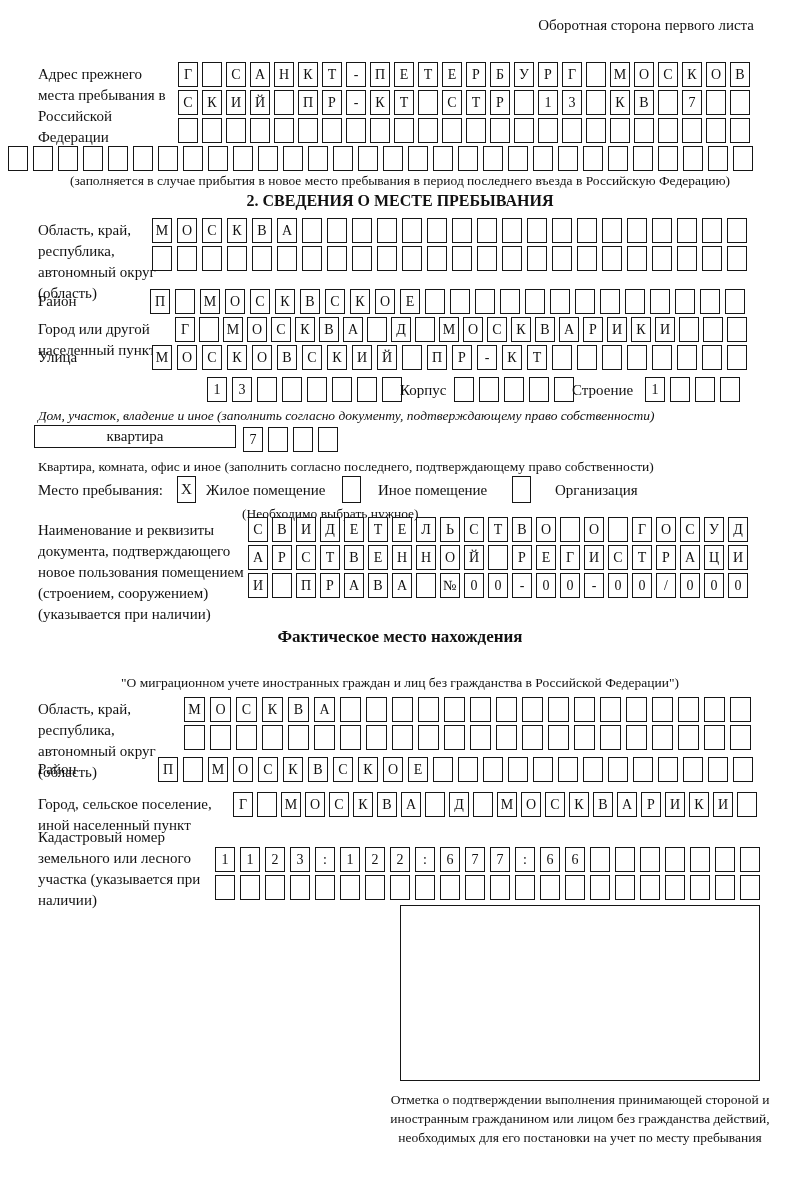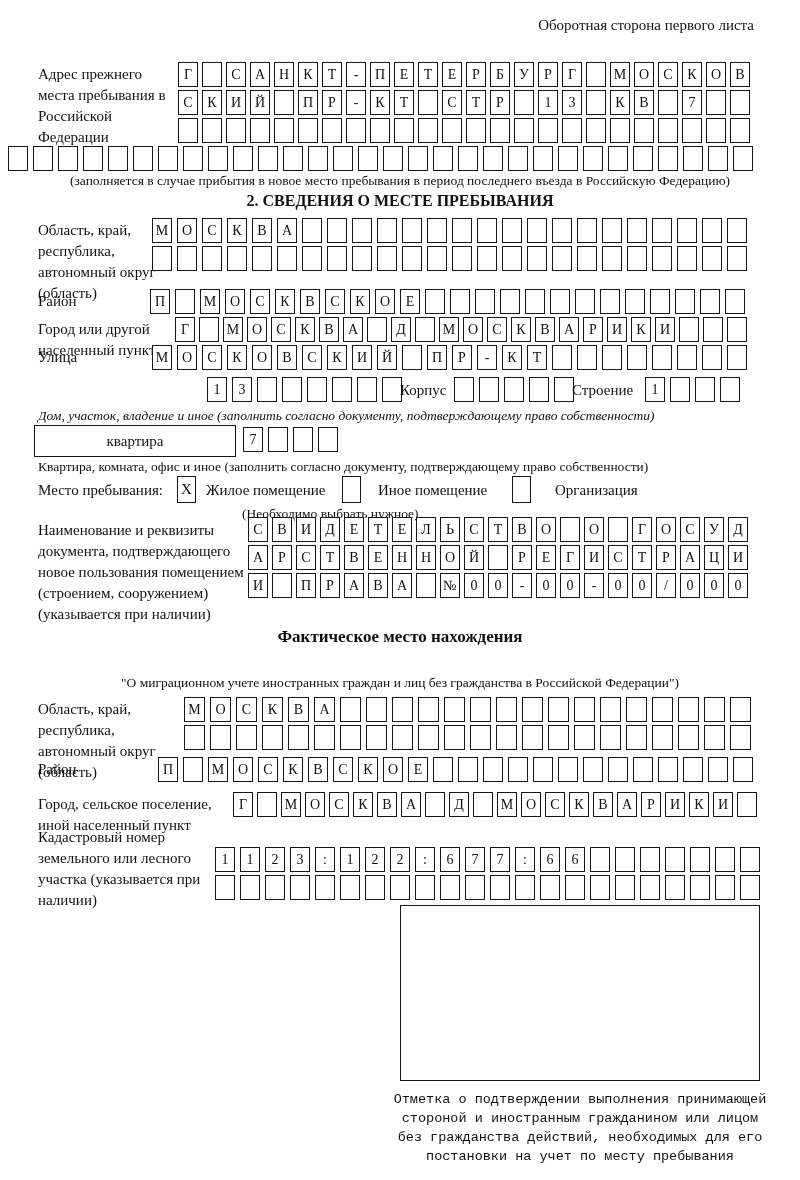--- a/index.html
+++ b/index.html
@@ -30,21 +30,21 @@
     font-size:15px;background:#fff;
   }
   .checkbox{
     position:absolute;width:19px;height:27px;border:1.6px solid #161616;
     box-sizing:border-box;display:flex;align-items:center;justify-content:center;
     font-size:15px;background:#fff;
   }
   .stamp-box{
     position:absolute;border:1.8px solid #161616;box-sizing:border-box;background:#fff;
   }
-  .stamp-cap{font-size:13.5px;line-height:19px;text-align:center;font-family:Liberation Mono, monospace;}
+  .stamp-cap{font-size:13.5px;line-height:19px;text-align:center;}
 </style>
 </head>
 <body>
 
 <div class="page">
 
   <div class="abs hdr-note" style="top:17px;right:46px;">Оборотная сторона первого листа</div>
 
   <div class="abs lbl" style="left:38px;top:64px;width:135px;">Адрес прежнего места пребывания в Российской Федерации</div>
   <div class="cells" style="left:178px;top:62px;">
@@ -319,28 +319,28 @@
     </div>
   <div class="abs lbl" style="left:572px;top:380px;">Строение</div>
   <div class="cells p25" style="left:645px;top:377px;">
       <span class="cell">1</span>
       <span class="cell"></span>
       <span class="cell"></span>
       <span class="cell"></span>
     </div>
   <div class="abs cap" style="left:38px;top:408px;font-style:italic;">Дом, участок, владение и иное (заполнить согласно документу, подтверждающему право собственности)</div>
 
-  <div class="bigbox" style="left:34px;top:425px;width:202px;height:32px;">квартира</div>
+  <div class="bigbox" style="left:34px;top:425px;width:202px;height:23px;">квартира</div>
   <div class="cells p25" style="left:243px;top:427px;">
       <span class="cell">7</span>
       <span class="cell"></span>
       <span class="cell"></span>
       <span class="cell"></span>
     </div>
-  <div class="abs cap" style="left:38px;top:459px;">Квартира, комната, офис и иное (заполнить согласно документу, подтверждающему право собственности)</div>
+  <div class="abs cap" style="left:38px;top:459px;">Квартира, комната, офис и иное (заполнить согласно последнего, подтверждающему право собственности)</div>
 
   <div class="abs lbl" style="left:38px;top:480px;">Место пребывания:</div>
   <div class="checkbox" style="left:177px;top:476px;">X</div>
   <div class="abs lbl" style="left:206px;top:480px;">Жилое помещение</div>
   <div class="checkbox" style="left:342px;top:476px;"></div>
   <div class="abs lbl" style="left:378px;top:480px;">Иное помещение</div>
   <div class="checkbox" style="left:512px;top:476px;"></div>
   <div class="abs lbl" style="left:555px;top:480px;">Организация</div>
   <div class="abs cap" style="left:242px;top:506px;">(Необходимо выбрать нужное)</div>
 

